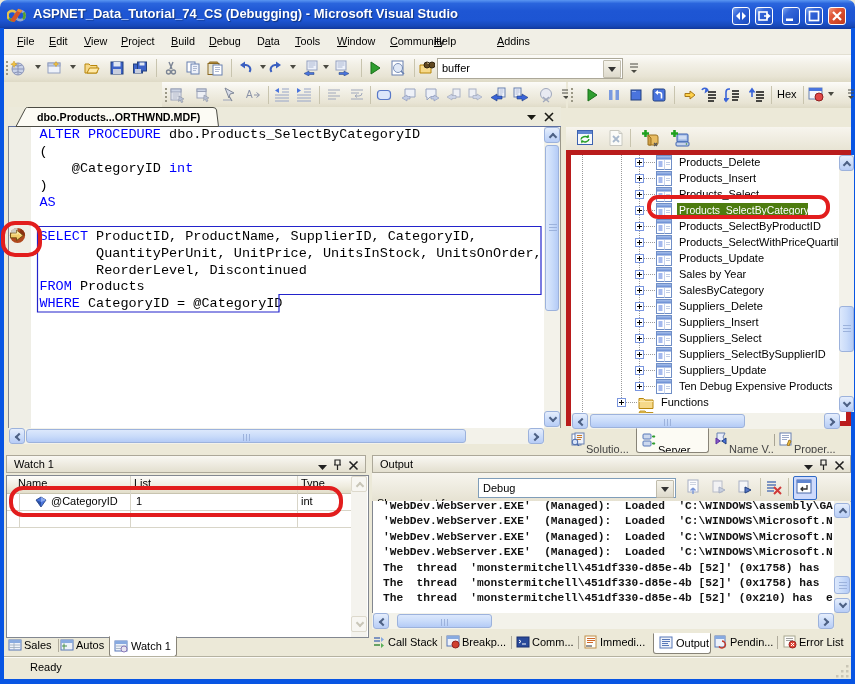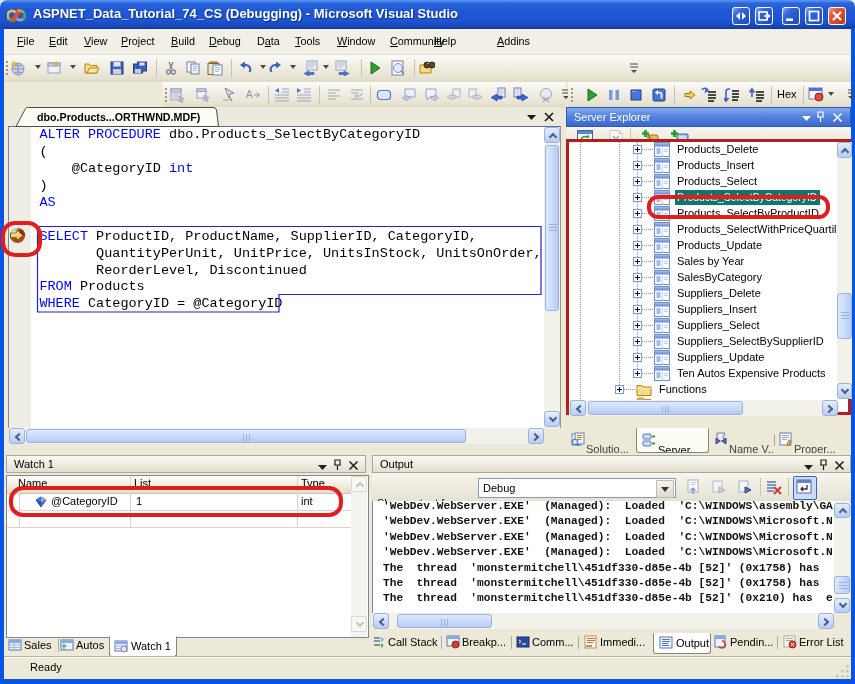--- a/index.html
+++ b/index.html
@@ -37,21 +37,21 @@
 .sb-thumb{position:absolute;background:linear-gradient(90deg,#dce8fc 0%,#cadcfa 50%,#b4cbf6 100%);border:1px solid #9cb2dc;border-radius:3px;box-sizing:border-box}
 .sb-thumb-h{background:linear-gradient(180deg,#dce8fc 0%,#cadcfa 50%,#b4cbf6 100%)}
 .chv{position:absolute;width:6px;height:6px;box-sizing:border-box}
 .chv-u{border-left:2px solid #4d6185;border-top:2px solid #4d6185;transform:rotate(45deg)}
 .chv-d{border-right:2px solid #4d6185;border-bottom:2px solid #4d6185;transform:rotate(45deg)}
 .chv-l{border-left:2px solid #4d6185;border-bottom:2px solid #4d6185;transform:rotate(45deg)}
 .chv-r{border-right:2px solid #4d6185;border-top:2px solid #4d6185;transform:rotate(45deg)}
 #rpanel{left:566px;top:107px;width:285px;height:346px}
 #rp-title{left:0;top:0;width:285px;height:20px;background:linear-gradient(180deg,#82a7ec 0%,#5585de 45%,#3a68cf 100%);color:#fff;font-size:11px;border:1px solid #3159ac;box-sizing:border-box}
 #rp-toolbar{left:0;top:20px;width:285px;height:23px;background:linear-gradient(180deg,#f7f5ee 0%,#e8e4d4 100%)}
-#rp-tree{left:0;top:32px;width:285px;height:276px;background:#fff;border:3px solid #b91c1c;box-sizing:border-box}
+#rp-tree{left:0;top:43px;width:285px;height:276px;background:#fff;border:5px solid #b91c1c;box-sizing:border-box}
 .guide{width:1px;background-image:repeating-linear-gradient(180deg,#9a9a9a 0 1px,transparent 1px 2px)}
 .hconn{height:1px;background-image:repeating-linear-gradient(90deg,#9a9a9a 0 1px,transparent 1px 2px)}
 .ttext{font-size:11px;white-space:nowrap;color:#000}
 .texp{position:absolute;width:9px;height:9px;border:1px solid #7a96df;background:#fff;box-sizing:border-box}
 .texp:before{content:"";position:absolute;left:1px;top:3px;width:5px;height:1px;background:#000}
 .texp:after{content:"";position:absolute;left:3px;top:1px;width:1px;height:5px;background:#000}
 #watch{left:6px;top:455px;width:360px;height:201px}
 #output{left:372px;top:455px;width:479px;height:201px}
 .ptitle{position:absolute;left:0;top:0;right:0;height:18px;background:linear-gradient(180deg,#f9f8f3 0%,#e3dfcf 100%);border:1px solid #aca899;box-sizing:border-box;font-size:11px;color:#000}
 .ptitle .cap{position:absolute;left:7px;top:2px}
@@ -209,20 +209,24 @@
       <circle cx="8" cy="8" r="4.5" fill="#dce6f5" opacity="0.85" stroke="#6880b0"></circle>
       <path d="M11,11 L14,14" stroke="#6880b0" stroke-width="1.6"></path>
     </svg>
 <div class="abs tsep" style="left:410px"></div>
 <svg class="abs ticon" style="left:415px" viewBox="0 0 16 16">
       <path d="M1,13 V5 h4 l1.5,1.5 H12 V13 Z" fill="#f6d98a" stroke="#b8860b"></path>
       <circle cx="8" cy="5" r="3" fill="#604820" stroke="#302410"></circle>
       <circle cx="13" cy="5" r="3" fill="#604820" stroke="#302410"></circle>
       <path d="M8,3 a2,2 0 0 1 2,1" stroke="#f0e0b0" fill="none" stroke-width="0.7"></path>
     </svg>
+<div class="abs" id="combo-buffer">
+      <span>buffer</span>
+      <i class="combo-btn" style="background:linear-gradient(180deg,#f5f3ea,#dedacc);border:1px solid #c0bcac"></i>
+    </div>
 <svg class="abs chevron" style="left:624px" viewBox="0 0 12 18">
       <path d="M2,5 h8 M2,8 h8" stroke="#4a4a42"></path>
       <path d="M3,11 l3,3 3,-3 Z" fill="#4a4a42"></path>
     </svg>
 </div>
 <div class="abs" id="tbrow2">
 <div class="abs tband" style="left:158px;width:404px"></div>
 <div class="abs grip" style="left:161px"></div>
 <svg class="abs ticon" style="left:166px" viewBox="0 0 16 16">
       <rect x="1" y="2" width="10" height="11" fill="#eef0f5" stroke="#9aa2b8"></rect>
@@ -401,32 +405,20 @@
 </div>
 <svg class="abs" style="left:9px;top:227px" width="17" height="17" viewBox="0 0 17 17">
 <circle cx="8.5" cy="8.5" r="7.6" fill="#b0491f"></circle>
 <path d="M8.5,0.9 A7.6,7.6 0 0 0 1.3,6 L8.5,8.5 Z" fill="#cfcdc4"></path>
 <path d="M12,2 A7.6,7.6 0 0 1 16.1,8.5 L8.5,8.5 Z" fill="#8a3212"></path>
 <path d="M1.5,6.2 H7.5 V3.4 L14.2,8.5 L7.5,13.6 V10.8 H1.5 Z" fill="#f2cd6b" stroke="#6b4a10" stroke-width="0.9"></path>
 <path d="M2.5,7 H8.3 V5 L12,8" fill="none" stroke="#fbeaa8" stroke-width="1.2" opacity="0.95"></path>
 </svg>
 <div class="abs redring" style="left:1px;top:221px;width:33px;height:28px"></div>
 <div class="abs" id="rpanel">
-<div class="abs" id="rp-title">
-      <span class="abs" style="left:7px;top:3px">Server Explorer</span>
-<svg class="abs" style="left:234px;top:7px" width="11" height="7" viewBox="0 0 11 7">
-        <path d="M1,1 L5.5,6 L10,1 Z" fill="#fff"></path>
-      </svg>
-<svg class="abs" style="left:249px;top:3px" width="9" height="13" viewBox="0 0 9 13">
-        <path d="M2,1 h5 v5 h-5 Z M1,6 h7 M4.5,6 v5" stroke="#fff" stroke-width="1.2" fill="none"></path>
-      </svg>
-<svg class="abs" style="left:265px;top:4px" width="11" height="11" viewBox="0 0 11 11">
-        <path d="M1.5,1.5 L9.5,9.5 M9.5,1.5 L1.5,9.5" stroke="#fff" stroke-width="1.6"></path>
-      </svg>
-</div>
 <div class="abs" id="rp-toolbar">
 <svg class="abs" style="left:10px;top:2px" width="18" height="18" viewBox="0 0 18 18">
         <rect x="1.5" y="1.5" width="15" height="14" fill="#f6f8fb" stroke="#3c62b0"></rect>
         <rect x="2" y="2" width="14" height="3" fill="#5f85d0"></rect>
         <path d="M5,10.5 a4,3.2 0 0 1 7,-1.8 M13,10 a4,3.2 0 0 1 -7,1.8" stroke="#28a028" stroke-width="1.5" fill="none"></path>
         <path d="M12.5,5.5 l0.7,3.2 -3.2,-0.6 Z M5.5,14.5 l-0.7,-3.2 3.2,0.6 Z" fill="#28a028"></path>
       </svg>
 <svg class="abs" style="left:41px;top:2px" width="18" height="18" viewBox="0 0 18 18">
         <path d="M3,1.5 h9 l3,3 V16.5 H3 Z" fill="#fbfbf8" stroke="#c8c8c0"></path>
         <path d="M12,1.5 V4.5 H15" fill="none" stroke="#c8c8c0"></path>
@@ -492,21 +484,21 @@
 <span class="abs ttext" style="left:108px;top:33px">Products_Select</span>
 <div class="abs hconn" style="left:73px;top:55px;width:12px"></div>
 <div class="abs texp" style="left:64px;top:51px"></div>
 <svg class="abs" style="left:85px;top:48px" width="16" height="16" viewBox="0 0 16 16">
         <rect x="0.5" y="0.5" width="15" height="14" fill="#fff" stroke="#6f8ec6"></rect>
         <rect x="1" y="1" width="14" height="3.5" fill="url(#spg)"></rect>
         <path d="M2.5,7 h4 M2.5,9 h4 M2.5,11 h4" stroke="#4a74dd" stroke-width="1"></path>
         <path d="M8.5,5 v10" stroke="#b8c8e8" stroke-width="0.8"></path>
         <path d="M10,7.5 h4 M10,9.5 h4" stroke="#b0c0e0" stroke-width="0.8"></path>
       </svg>
-<div class="abs" style="left:106px;top:48px;width:145px;height:15px;background:#0f766e;color:#fff;font-size:10.4px">
+<div class="abs" style="left:106px;top:48px;width:131px;height:15px;background:#4d7c0f;color:#fff;font-size:10.4px">
         <span style="position:absolute;left:2px;top:2px;white-space:nowrap">Products_SelectByCategoryID</span>
       </div>
 <div class="abs hconn" style="left:73px;top:71px;width:12px"></div>
 <div class="abs texp" style="left:64px;top:67px"></div>
 <svg class="abs" style="left:85px;top:64px" width="16" height="16" viewBox="0 0 16 16">
         <rect x="0.5" y="0.5" width="15" height="14" fill="#fff" stroke="#6f8ec6"></rect>
         <rect x="1" y="1" width="14" height="3.5" fill="url(#spg)"></rect>
         <path d="M2.5,7 h4 M2.5,9 h4 M2.5,11 h4" stroke="#4a74dd" stroke-width="1"></path>
         <path d="M8.5,5 v10" stroke="#b8c8e8" stroke-width="0.8"></path>
         <path d="M10,7.5 h4 M10,9.5 h4" stroke="#b0c0e0" stroke-width="0.8"></path>
@@ -604,21 +596,21 @@
 <span class="abs ttext" style="left:108px;top:209px">Suppliers_Update</span>
 <div class="abs hconn" style="left:73px;top:231px;width:12px"></div>
 <div class="abs texp" style="left:64px;top:227px"></div>
 <svg class="abs" style="left:85px;top:224px" width="16" height="16" viewBox="0 0 16 16">
         <rect x="0.5" y="0.5" width="15" height="14" fill="#fff" stroke="#6f8ec6"></rect>
         <rect x="1" y="1" width="14" height="3.5" fill="url(#spg)"></rect>
         <path d="M2.5,7 h4 M2.5,9 h4 M2.5,11 h4" stroke="#4a74dd" stroke-width="1"></path>
         <path d="M8.5,5 v10" stroke="#b8c8e8" stroke-width="0.8"></path>
         <path d="M10,7.5 h4 M10,9.5 h4" stroke="#b0c0e0" stroke-width="0.8"></path>
       </svg>
-<span class="abs ttext" style="left:108px;top:225px">Ten Autos Expensive Products</span>
+<span class="abs ttext" style="left:108px;top:225px">Ten Debug Expensive Products</span>
 <div class="abs hconn" style="left:55px;top:247px;width:12px"></div>
 <div class="abs texp" style="left:46px;top:243px"></div>
 <svg class="abs" style="left:67px;top:240px" width="16" height="16" viewBox="0 0 16 16">
         <path d="M1,13.5 V3.5 h4.5 l1.5,1.5 H15 V13.5 Z" fill="#f6d98a" stroke="#b8860b"></path>
         <path d="M1,6.5 h14" stroke="#fce9b0" stroke-width="1"></path>
       </svg>
 <span class="abs ttext" style="left:90px;top:241px">Functions</span>
 <svg class="abs" style="left:67px;top:255px" width="16" height="3" viewBox="0 0 16 3">
         <path d="M1,3 L2,1 h5 l1.5,1.5 H15 V3 Z" fill="#e8c864" stroke="#b8860b" stroke-width="0.8"></path>
       </svg>

